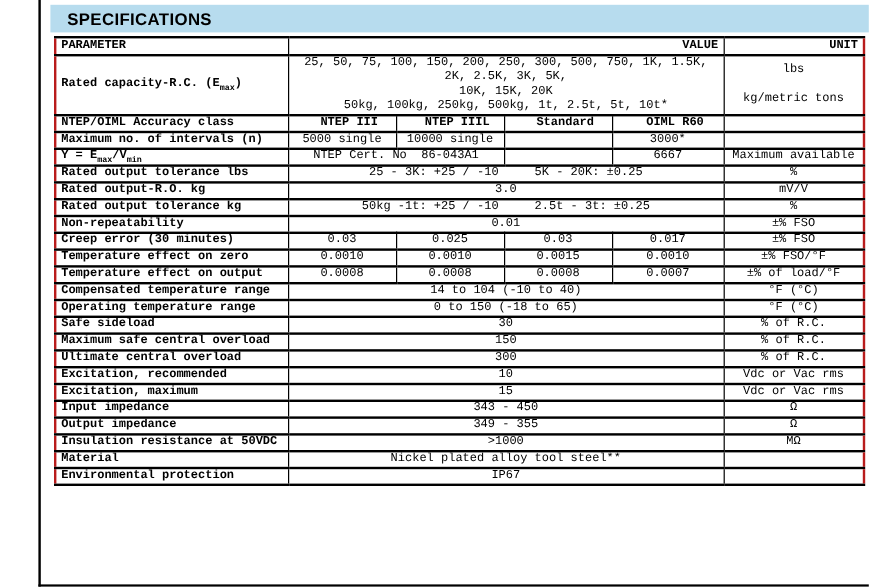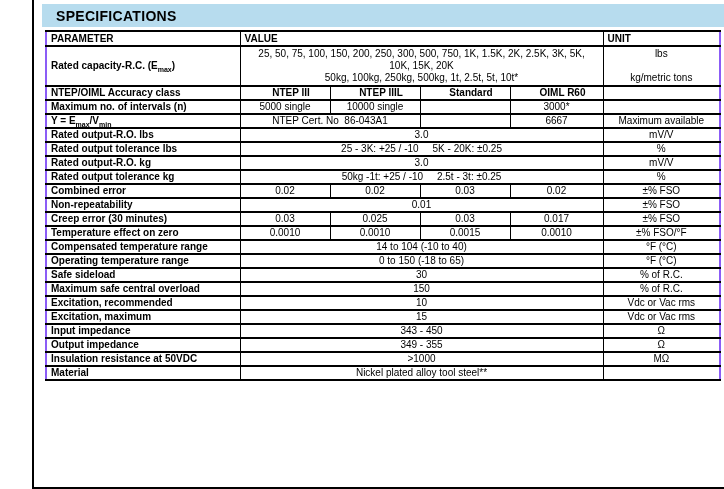--- a/index.html
+++ b/index.html
@@ -3,33 +3,33 @@
 <meta charset="utf-8">
 <style>
   html,body{margin:0;padding:0;background:#fff;}
   body{width:724px;height:489px;position:relative;font-family:"Liberation Sans",sans-serif;color:#000;}
   .page{position:absolute;left:0;top:0;width:724px;height:489px;box-sizing:border-box;
         border-left:2px solid #000;border-right:2px solid #000;border-bottom:2px solid #000;background:#fff;margin-left:32px;}
   .title-bar{margin:4px 30px 0 8px;height:23px;background:var(--title-bg,#b7dcee);
              display:flex;align-items:center;padding-left:14px;box-sizing:border-box;width:684px;}
   .title-bar span{font-weight:bold;font-size:14px;letter-spacing:.3px;}
   table{border-collapse:collapse;table-layout:fixed;margin:3px 0 0 11px;width:674px;
-        border:2px solid #8b5cf6;}
+        border:2px solid #b91c1c;font-family:Liberation Mono, monospace;}
   col.c0{width:194px;} col.c1{width:90px;} col.c2{width:90px;} col.c3{width:90px;}
   col.c4{width:93px;}  col.c5{width:117px;}
   th,td{border:1px solid #000;border-top-width:2px;border-bottom-width:2px;
         font-size:10px;line-height:12px;padding:0 4px;overflow:hidden;vertical-align:middle;}
   thead tr{height:15px;}
   tbody tr{height:13px;}
   tbody tr.tall{height:40px;}
   .param-cell{font-weight:bold;text-align:left;}
   .val-cell,.unit-cell{text-align:center;font-weight:normal;}
   .val-cell.bold{font-weight:bold;padding-left:16px;}
   th.head{font-weight:bold;}
-  th.head.center{text-align:left;}
+  th.head.center{text-align:right;}
   sub{font-size:7px;line-height:0;}
   .line{min-height:12px;}
 </style>
 </head>
 <body>
 
 <div class="page">
   <div class="title-bar">
     <span>SPECIFICATIONS</span>
   </div>
@@ -123,135 +123,124 @@
           </td>
           <td class="val-cell">
             <div class="line">6667</div>
           </td>
           <td class="unit-cell">
             <div class="line">Maximum available</div>
           </td>
         </tr>
         <tr>
           <td class="param-cell">
-            <div class="line">Rated output-R.O. lbs</div>
+            <div class="line">Rated output tolerance lbs</div>
+          </td>
+          <td class="val-cell" colspan="4">
+            <div class="line">25 - 3K: +25 / -10&nbsp;&nbsp;&nbsp;&nbsp;&nbsp;5K - 20K: ±0.25</div>
+          </td>
+          <td class="unit-cell">
+            <div class="line">%</div>
+          </td>
+        </tr>
+        <tr>
+          <td class="param-cell">
+            <div class="line">Rated output-R.O. kg</div>
           </td>
           <td class="val-cell" colspan="4">
             <div class="line">3.0</div>
           </td>
           <td class="unit-cell">
             <div class="line">mV/V</div>
           </td>
         </tr>
         <tr>
           <td class="param-cell">
-            <div class="line">Rated output tolerance lbs</div>
-          </td>
-          <td class="val-cell" colspan="4">
-            <div class="line">25 - 3K: +25 / -10&nbsp;&nbsp;&nbsp;&nbsp;&nbsp;5K - 20K: ±0.25</div>
+            <div class="line">Rated output tolerance kg</div>
+          </td>
+          <td class="val-cell" colspan="4">
+            <div class="line">50kg -1t: +25 / -10&nbsp;&nbsp;&nbsp;&nbsp;&nbsp;2.5t - 3t: ±0.25</div>
           </td>
           <td class="unit-cell">
             <div class="line">%</div>
           </td>
         </tr>
         <tr>
           <td class="param-cell">
-            <div class="line">Rated output-R.O. kg</div>
-          </td>
-          <td class="val-cell" colspan="4">
-            <div class="line">3.0</div>
-          </td>
-          <td class="unit-cell">
-            <div class="line">mV/V</div>
-          </td>
-        </tr>
-        <tr>
-          <td class="param-cell">
-            <div class="line">Rated output tolerance kg</div>
-          </td>
-          <td class="val-cell" colspan="4">
-            <div class="line">50kg -1t: +25 / -10&nbsp;&nbsp;&nbsp;&nbsp;&nbsp;2.5t - 3t: ±0.25</div>
-          </td>
-          <td class="unit-cell">
-            <div class="line">%</div>
-          </td>
-        </tr>
-        <tr>
-          <td class="param-cell">
-            <div class="line">Combined error</div>
-          </td>
-          <td class="val-cell">
-            <div class="line">0.02</div>
-          </td>
-          <td class="val-cell">
-            <div class="line">0.02</div>
+            <div class="line">Non-repeatability</div>
+          </td>
+          <td class="val-cell" colspan="4">
+            <div class="line">0.01</div>
+          </td>
+          <td class="unit-cell">
+            <div class="line">±% FSO</div>
+          </td>
+        </tr>
+        <tr>
+          <td class="param-cell">
+            <div class="line">Creep error (30 minutes)</div>
           </td>
           <td class="val-cell">
             <div class="line">0.03</div>
           </td>
           <td class="val-cell">
-            <div class="line">0.02</div>
+            <div class="line">0.025</div>
+          </td>
+          <td class="val-cell">
+            <div class="line">0.03</div>
+          </td>
+          <td class="val-cell">
+            <div class="line">0.017</div>
           </td>
           <td class="unit-cell">
             <div class="line">±% FSO</div>
           </td>
         </tr>
         <tr>
           <td class="param-cell">
-            <div class="line">Non-repeatability</div>
-          </td>
-          <td class="val-cell" colspan="4">
-            <div class="line">0.01</div>
-          </td>
-          <td class="unit-cell">
-            <div class="line">±% FSO</div>
-          </td>
-        </tr>
-        <tr>
-          <td class="param-cell">
-            <div class="line">Creep error (30 minutes)</div>
-          </td>
-          <td class="val-cell">
-            <div class="line">0.03</div>
-          </td>
-          <td class="val-cell">
-            <div class="line">0.025</div>
-          </td>
-          <td class="val-cell">
-            <div class="line">0.03</div>
-          </td>
-          <td class="val-cell">
-            <div class="line">0.017</div>
-          </td>
-          <td class="unit-cell">
-            <div class="line">±% FSO</div>
-          </td>
-        </tr>
-        <tr>
-          <td class="param-cell">
             <div class="line">Temperature effect on zero</div>
           </td>
           <td class="val-cell">
             <div class="line">0.0010</div>
           </td>
           <td class="val-cell">
             <div class="line">0.0010</div>
           </td>
           <td class="val-cell">
             <div class="line">0.0015</div>
           </td>
           <td class="val-cell">
             <div class="line">0.0010</div>
           </td>
           <td class="unit-cell">
             <div class="line">±% FSO/°F</div>
           </td>
         </tr>
         <tr>
           <td class="param-cell">
+            <div class="line">Temperature effect on output</div>
+          </td>
+          <td class="val-cell">
+            <div class="line">0.0008</div>
+          </td>
+          <td class="val-cell">
+            <div class="line">0.0008</div>
+          </td>
+          <td class="val-cell">
+            <div class="line">0.0008</div>
+          </td>
+          <td class="val-cell">
+            <div class="line">0.0007</div>
+          </td>
+          <td class="unit-cell">
+            <div class="line">±% of load/°F</div>
+          </td>
+        </tr>
+        <tr>
+          <td class="param-cell">
             <div class="line">Compensated temperature range</div>
           </td>
           <td class="val-cell" colspan="4">
             <div class="line">14 to 104 (-10 to 40)</div>
           </td>
           <td class="unit-cell">
             <div class="line">°F (°C)</div>
           </td>
         </tr>
         <tr>
@@ -282,20 +271,31 @@
           </td>
           <td class="val-cell" colspan="4">
             <div class="line">150</div>
           </td>
           <td class="unit-cell">
             <div class="line">% of R.C.</div>
           </td>
         </tr>
         <tr>
           <td class="param-cell">
+            <div class="line">Ultimate central overload</div>
+          </td>
+          <td class="val-cell" colspan="4">
+            <div class="line">300</div>
+          </td>
+          <td class="unit-cell">
+            <div class="line">% of R.C.</div>
+          </td>
+        </tr>
+        <tr>
+          <td class="param-cell">
             <div class="line">Excitation, recommended</div>
           </td>
           <td class="val-cell" colspan="4">
             <div class="line">10</div>
           </td>
           <td class="unit-cell">
             <div class="line">Vdc or Vac rms</div>
           </td>
         </tr>
         <tr>
@@ -341,20 +341,31 @@
           <td class="unit-cell">
             <div class="line">MΩ</div>
           </td>
         </tr>
         <tr>
           <td class="param-cell">
             <div class="line">Material</div>
           </td>
           <td class="val-cell" colspan="4">
             <div class="line">Nickel plated alloy tool steel**</div>
+          </td>
+          <td class="unit-cell">
+            <div class="line">&nbsp;</div>
+          </td>
+        </tr>
+        <tr>
+          <td class="param-cell">
+            <div class="line">Environmental protection</div>
+          </td>
+          <td class="val-cell" colspan="4">
+            <div class="line">IP67</div>
           </td>
           <td class="unit-cell">
             <div class="line">&nbsp;</div>
           </td>
         </tr>
       </tbody>
   </table>
 </div>
 
 </body></html>

